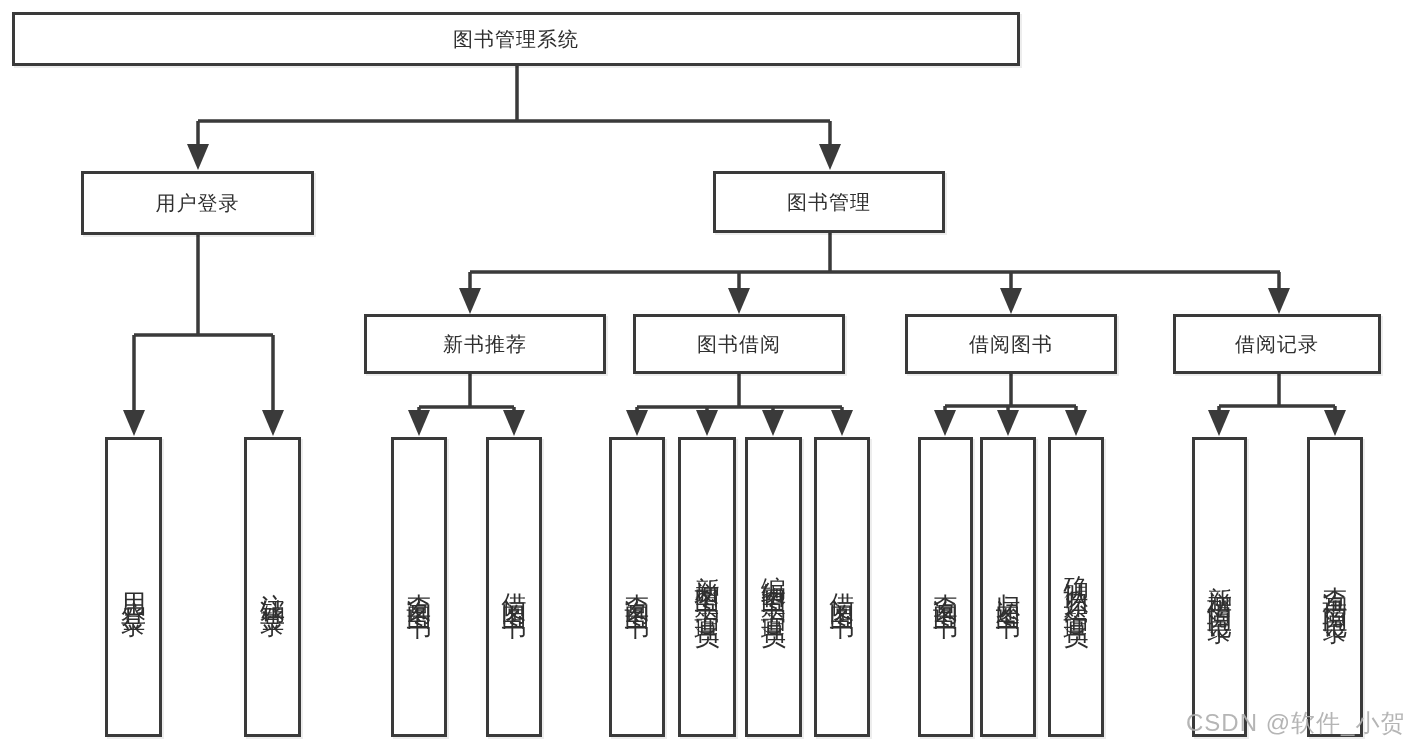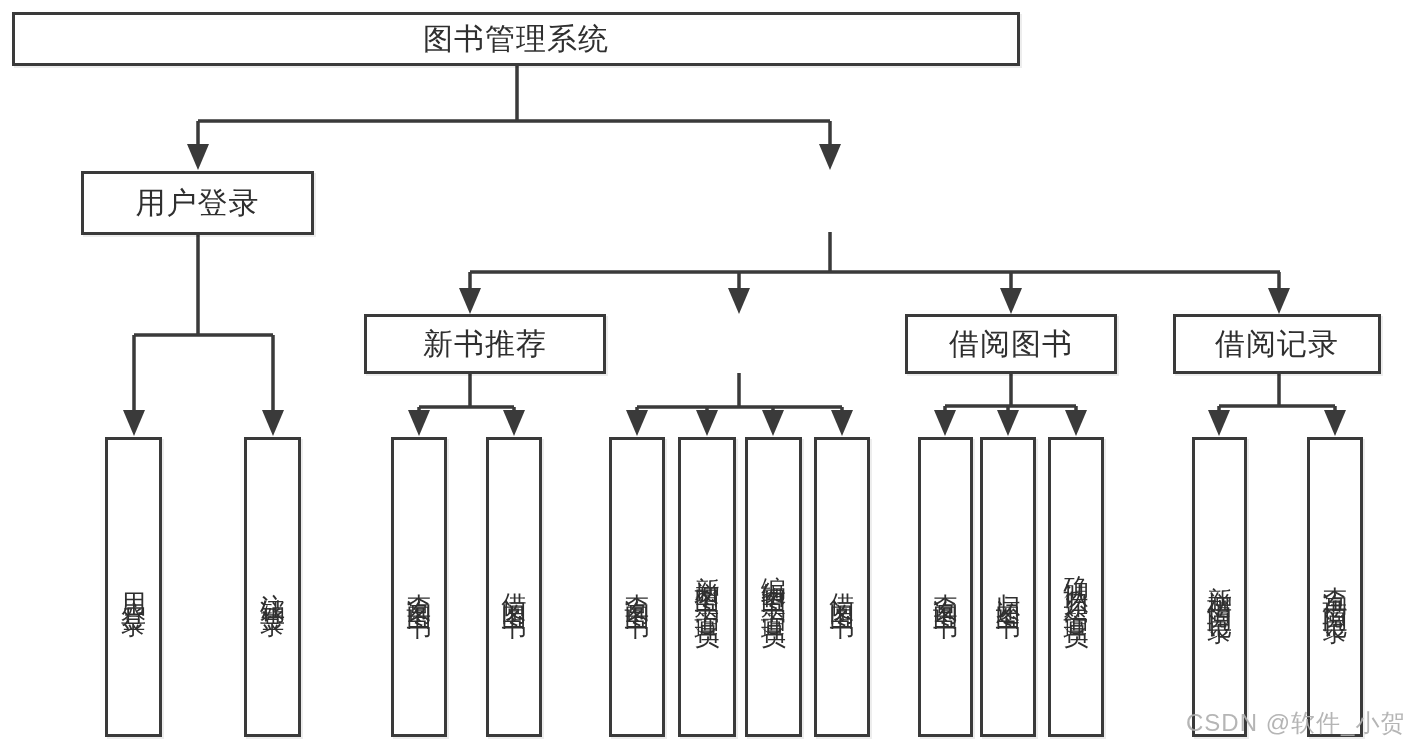--- a/index.html
+++ b/index.html
@@ -14,21 +14,21 @@
   .node{
     position:absolute;
     box-sizing:border-box;
     background:#ffffff;
     border:3px solid #3a3a3a;
     display:flex;align-items:center;justify-content:center;
     color:#2f2f2f;
     z-index:2;
     box-shadow:2px 2px 0 rgba(0,0,0,0.07);
   }
-  .hbox{font-size:30px;letter-spacing:1px;white-space:nowrap;}
+  .hbox{font-size:20px;letter-spacing:1px;white-space:nowrap;}
   .vbox{font-size:25px;}
   .vbox .vtext{
     writing-mode:vertical-rl;
     text-orientation:mixed;
     letter-spacing:7px;
     line-height:1;
     white-space:nowrap;
   }
   .watermark{
     position:absolute;
@@ -75,22 +75,24 @@
       <polygon points="997,410 1019,410 1008,436"></polygon>
       <polygon points="1065,410 1087,410 1076,436"></polygon>
       <polygon points="1208,410 1230,410 1219,436"></polygon>
       <polygon points="1324,410 1346,410 1335,436"></polygon>
     </g>
   </svg>
 
   <div class="node hbox" style="left:12px;top:12px;width:1008px;height:54px">图书管理系统</div>
 
   <div class="node hbox" style="left:81px;top:171px;width:233px;height:64px">用户登录</div>
+  <div class="node hbox" style="left:713px;top:171px;width:232px;height:62px">图书管理</div>
 
   <div class="node hbox" style="left:364px;top:314px;width:242px;height:60px">新书推荐</div>
+  <div class="node hbox" style="left:633px;top:314px;width:212px;height:60px">图书借阅</div>
   <div class="node hbox" style="left:905px;top:314px;width:212px;height:60px">借阅图书</div>
   <div class="node hbox" style="left:1173px;top:314px;width:208px;height:60px">借阅记录</div>
 
   <div class="node vbox" style="left:105px;top:437px;width:57px;height:300px">
     <span class="vtext">用户登录</span>
   </div>
   <div class="node vbox" style="left:244px;top:437px;width:57px;height:300px">
     <span class="vtext">注销登录</span>
   </div>
 

